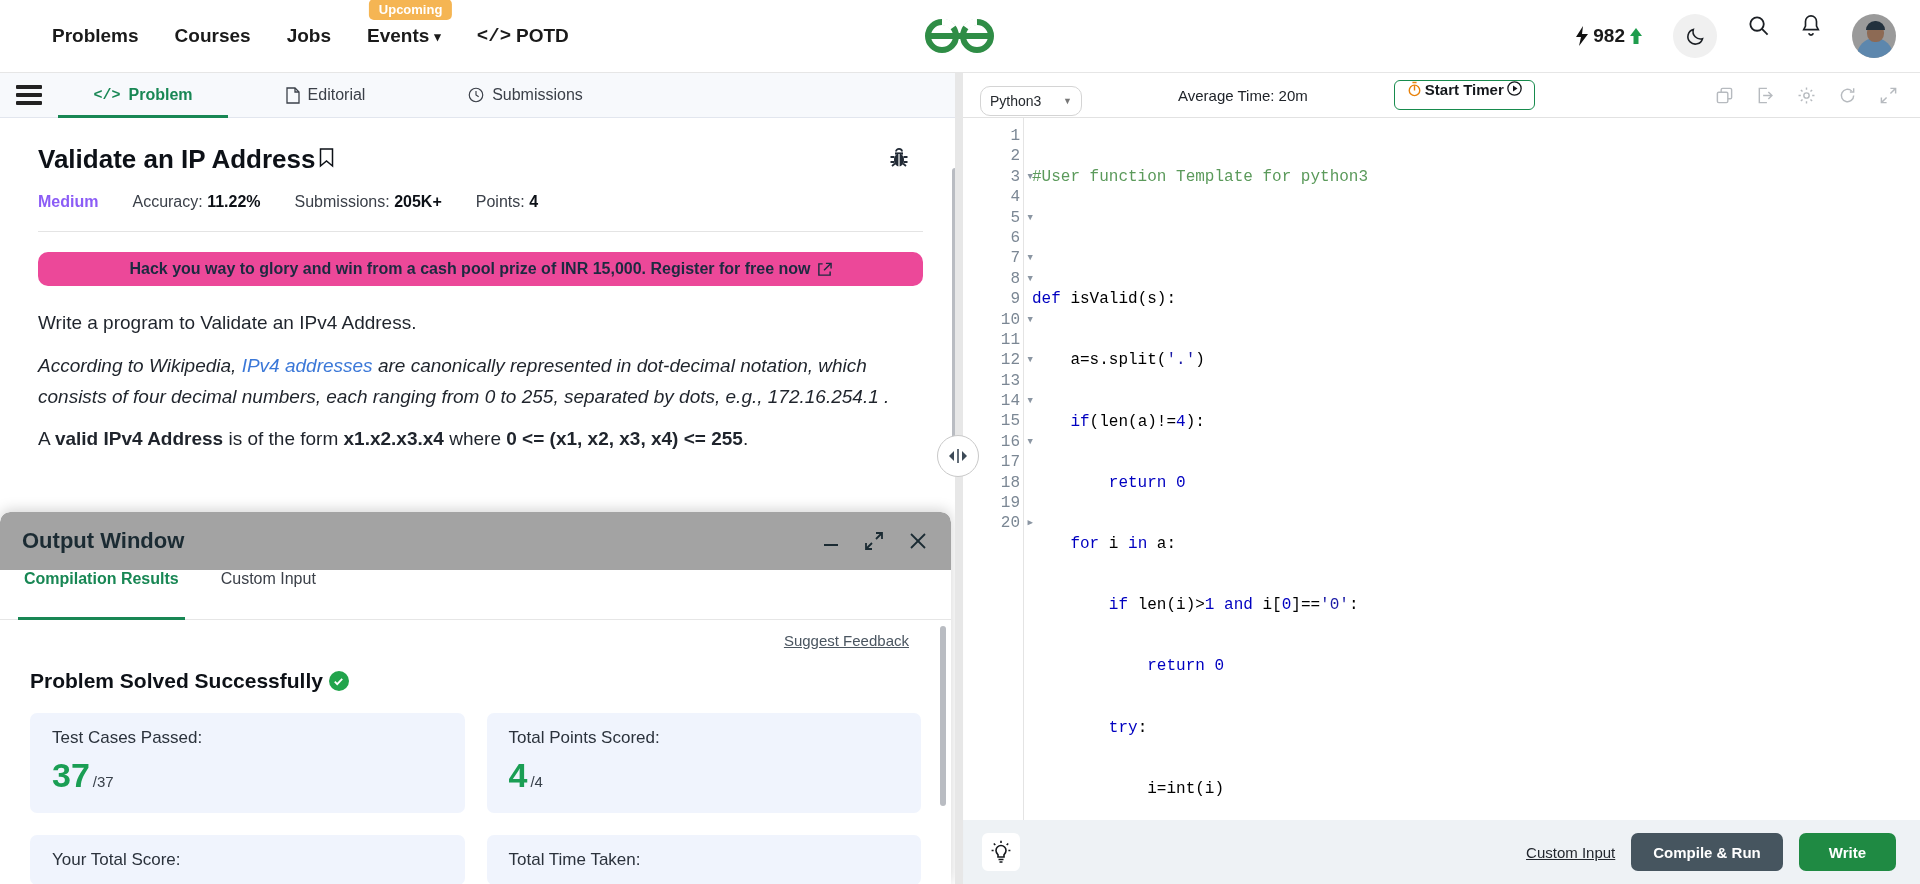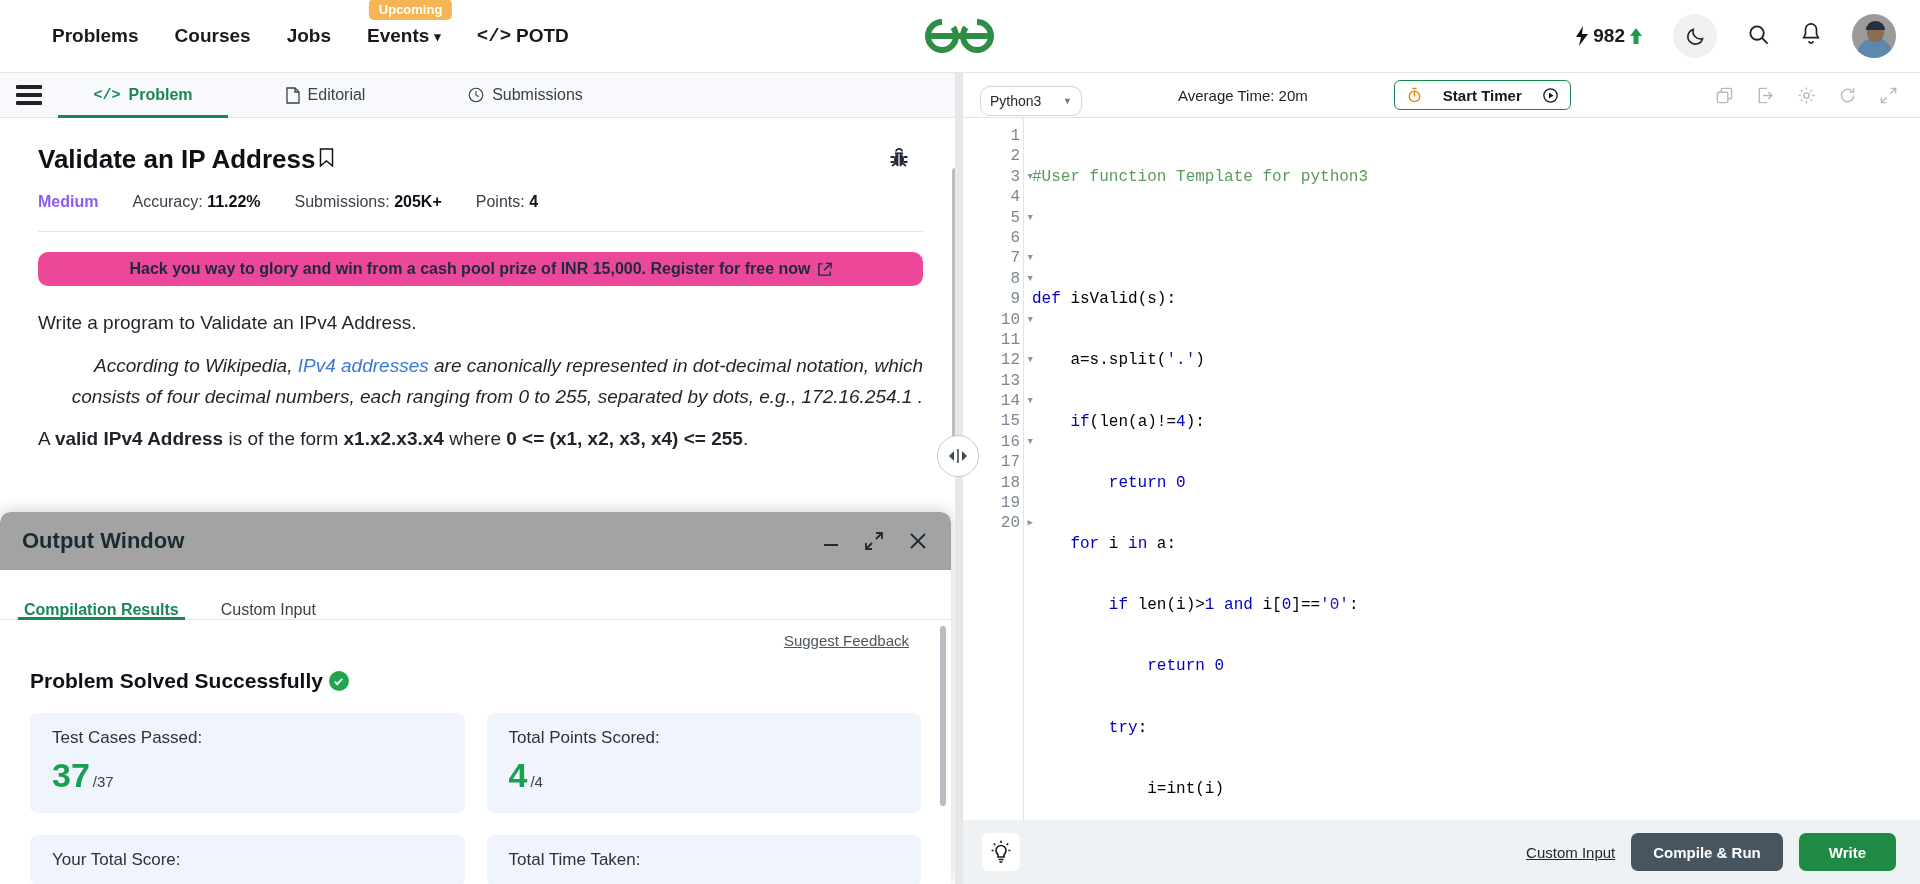--- a/index.html
+++ b/index.html
@@ -33,21 +33,21 @@
   }
   .caret-down { font-size: 13px; font-weight: 900; }
   .code-glyph { font-family: "Liberation Mono", monospace; font-size: 19px; font-weight: bold; }
 
   .logo-center {
     position: absolute; left: 50%; top: 50%;
     transform: translate(-50%, -50%);
   }
 
   .nav-right {
-    margin-left: auto; display: flex; align-items: center;
+    margin-left: auto; display: flex; 
     gap: 30px; padding-right: 24px;
   }
   .streak { display: flex; align-items: center; gap: 4px; }
   .streak-num { font-size: 19px; font-weight: bold; color: #1a1a1a; }
   .dark-toggle {
     width: 44px; height: 44px; border-radius: 50%;
     background: #f0f0f0; display: flex;
     align-items: center; justify-content: center; cursor: pointer;
   }
   .avatar {
@@ -120,21 +120,21 @@
   .hr-line { height: 1px; background: #e4e4e4; margin-top: 20px; }
 
   .promo {
     margin-top: 20px; background: #ec4899; border-radius: 10px;
     height: 34px; display: flex; align-items: center; justify-content: center;
     font-size: 16px; font-weight: bold; color: #1c2a40; cursor: pointer; gap: 6px;
   }
 
   .desc { margin-top: 22px; font-size: 19px; color: #1f242c; line-height: 1.62; }
   .desc p { margin-bottom: 12px; }
-  .desc .it { font-style: italic; text-align: right; }
+  .desc .it { font-style: italic; }
   .desc a { color: #3b78d8; text-decoration: none; font-style: italic; }
 
   
   .left-scroll {
     position: absolute; right: 3px; top: 50px; width: 6px; height: 300px;
     background: #b9bcc2; border-radius: 3px;
   }
 
   
   .output-window {
@@ -148,21 +148,21 @@
   .ow-header {
     height: 58px; background: #a3a3a3;
     display: flex; align-items: center; padding: 0 22px;
     border-radius: 10px 10px 0 0;
   }
   .ow-title { font-size: 22px; font-weight: bold; color: #1b2b33; }
   .ow-actions { margin-left: auto; display: flex; align-items: center; gap: 22px; }
   .ow-actions div { cursor: pointer; display: flex; align-items: center; }
 
   .ow-tabs { height: 50px; display: flex; align-items: center; gap: 30px; padding: 0 18px; border-bottom: 1px solid #e6e6e6; background: #fff; }
-  .ow-tab { font-size: 16px; color: #3b4049; cursor: pointer; height: 100%; display: flex; align-items: flex-end; position: relative; padding: 0 6px; }
+  .ow-tab { font-size: 16px; color: #3b4049; cursor: pointer; height: 100%; display: flex; align-items: flex-start; position: relative; padding: 0 6px; }
   .ow-tab.active { color: #188754; font-weight: bold; }
   .ow-tab.active::after { content: ""; position: absolute; left: 0; right: 0; bottom: -1px; height: 3px; background: #188754; }
 
   .ow-content { flex: 1; padding: 12px 30px 0 30px; position: relative; overflow: hidden; }
   .suggest { text-align: right; font-size: 15px; color: #4a5560; text-decoration: underline; cursor: pointer; margin-right: 12px; }
   .solved-row { display: flex; align-items: center; gap: 6px; margin-top: 20px; }
   .solved-txt { font-size: 21px; font-weight: bold; color: #0d1117; }
   .check-circle {
     width: 20px; height: 20px; border-radius: 50%; background: #22a44c;
     display: flex; align-items: center; justify-content: center;
@@ -196,21 +196,21 @@
   }
   .lang-select {
     width: 102px; height: 30px; border: 1px solid #d4d4d4; border-radius: 10px;
     display: flex; align-items: center; justify-content: space-between;
     padding: 0 9px; font-size: 14px; color: #25292e; cursor: pointer; margin-top: 12px;
   }
   .lang-select .car { font-size: 9px; color: #777; }
   .avg-time { margin-left: 96px; font-size: 15px; color: #20242a; white-space: nowrap; }
   .timer-btn {
     margin-left: 86px; height: 30px; border: 1px solid #178b4d; border-radius: 6px;
-    display: flex; align-items: center; gap: 21px; padding: 0 12px;
+    display: flex; gap: 3px; padding: 0 12px;
     font-size: 15px; font-weight: bold; color: #15181c; cursor: pointer; background: #fff;
   }
   .ed-icons { margin-left: auto; display: flex; align-items: center; gap: 22px; }
   .ed-icons div { cursor: pointer; opacity: .55; display: flex; }
 
   
   .code-area { flex: 1; display: flex; overflow: hidden; position: relative; background: #fff; }
   .gutter {
     width: 62px; padding-top: 8px; background: #fff;
     font-family: "Liberation Mono", monospace; font-size: 16px; color: #7b8794;

